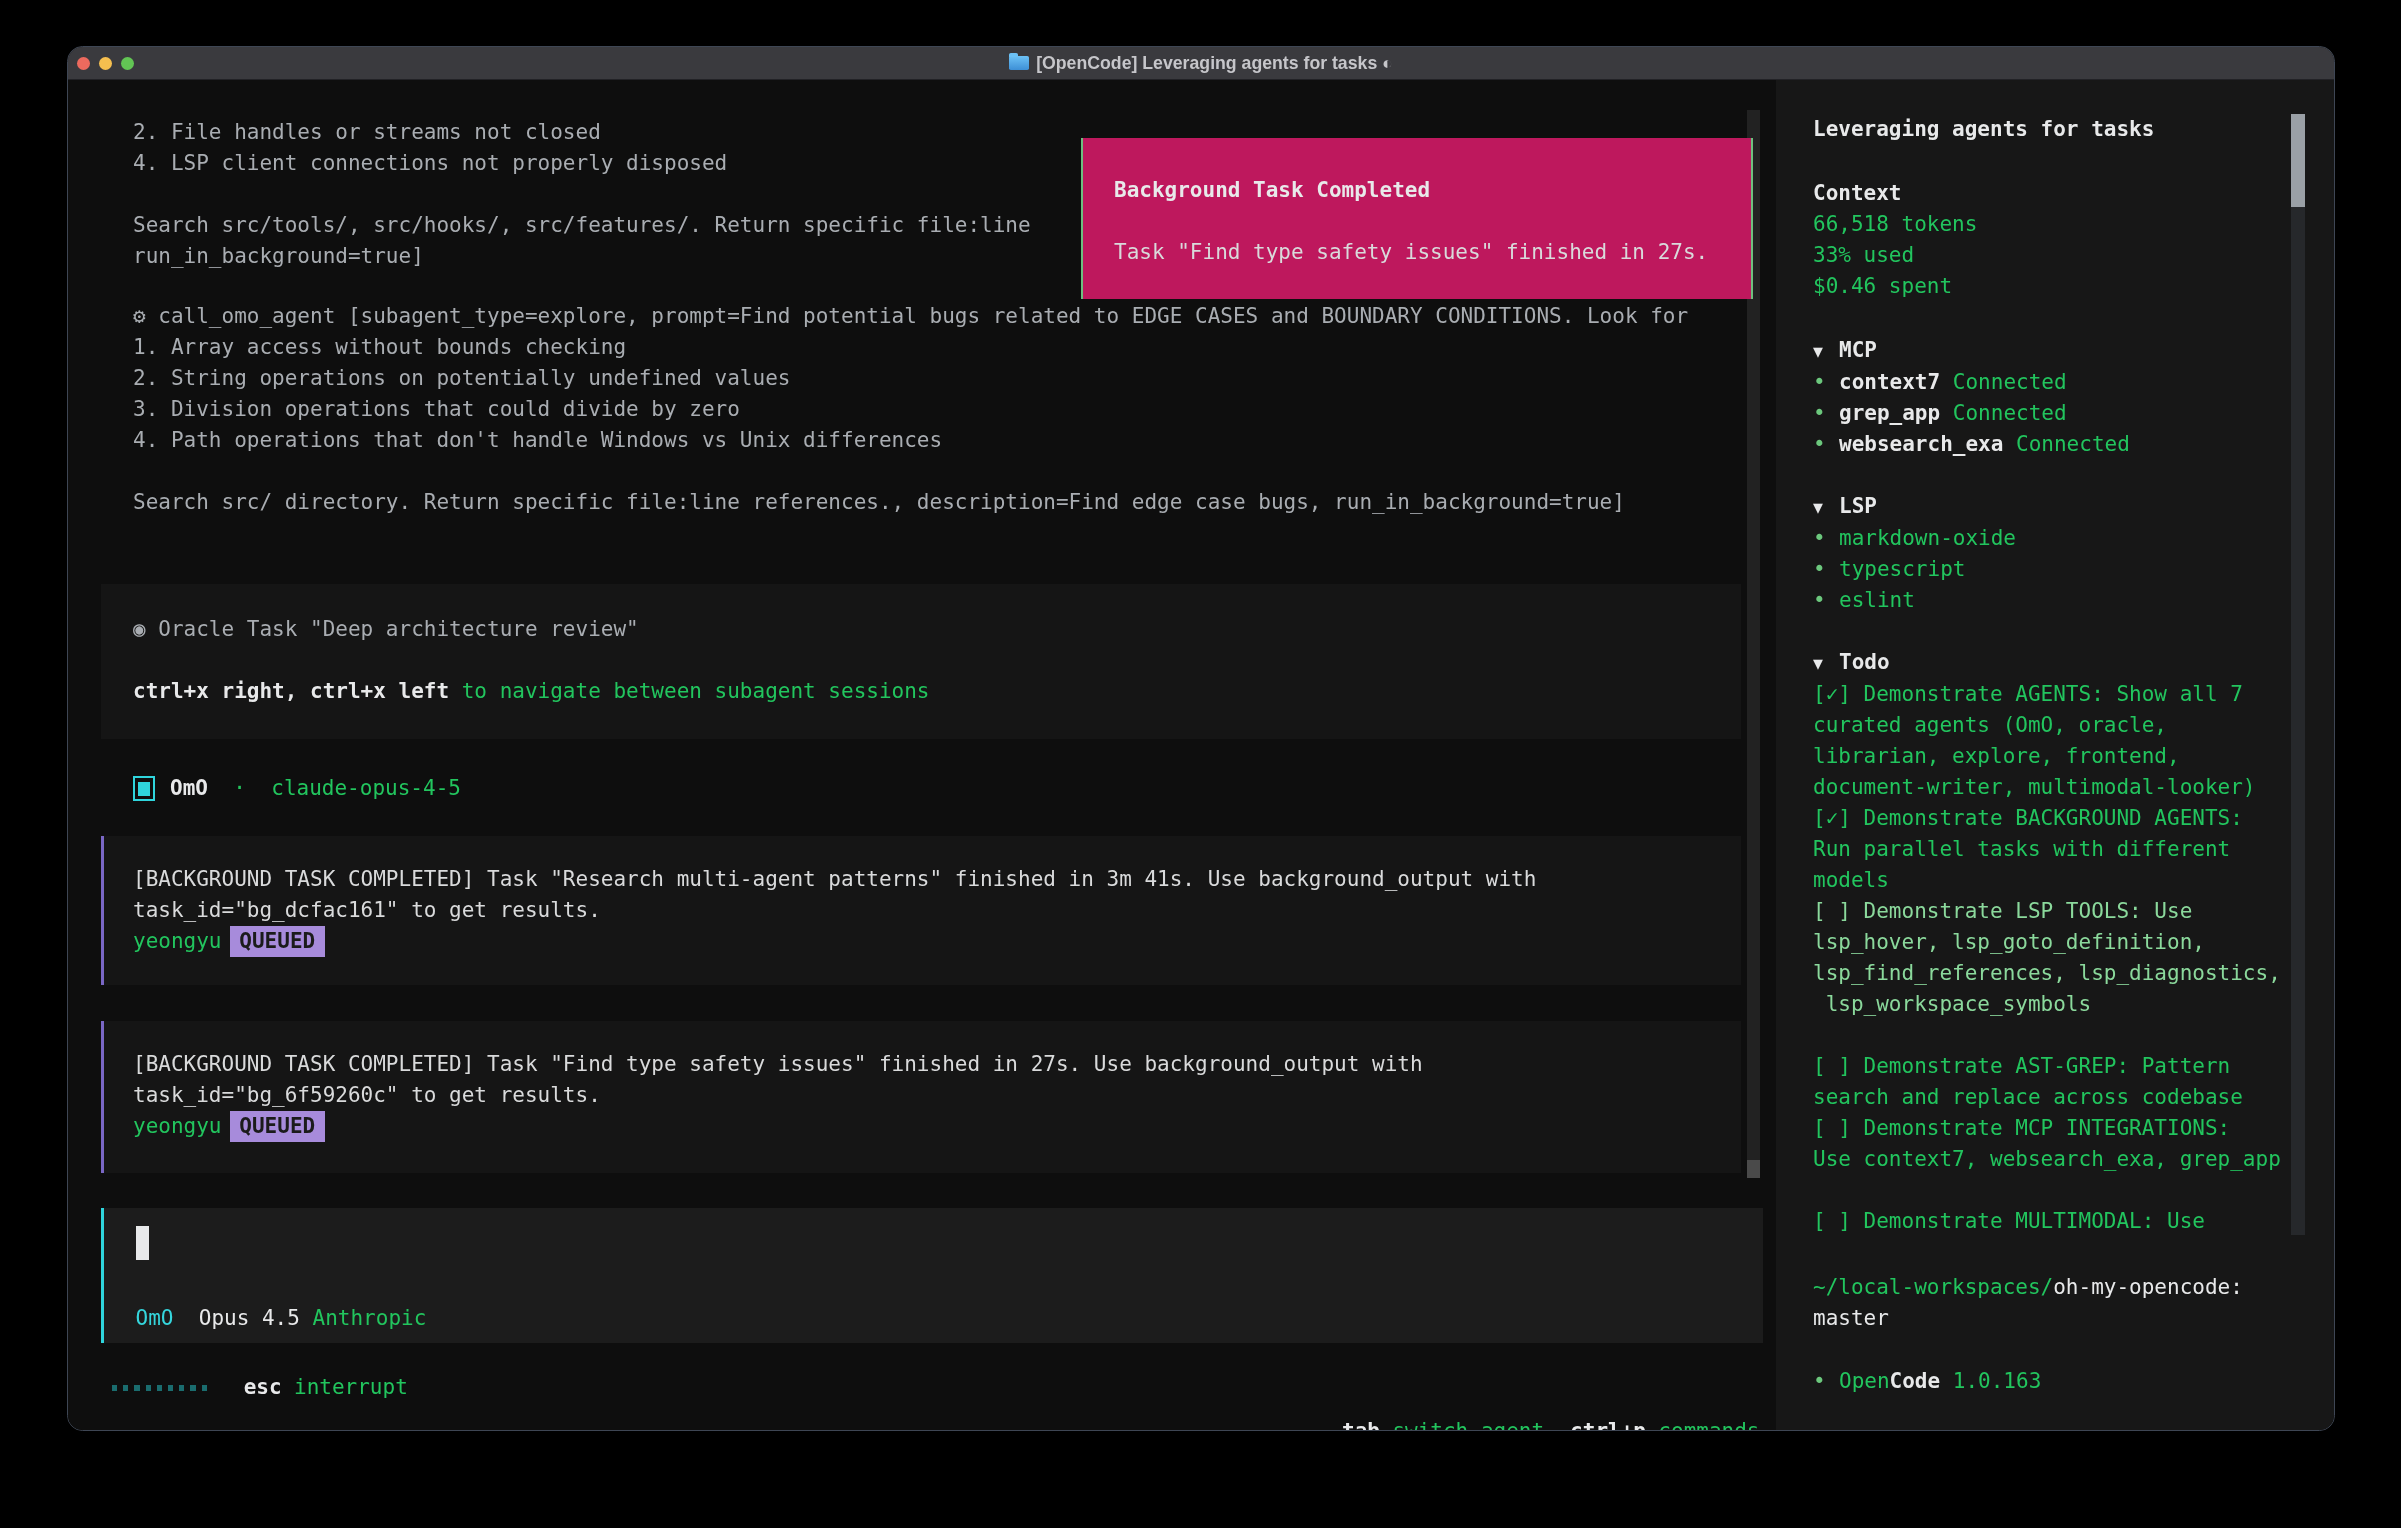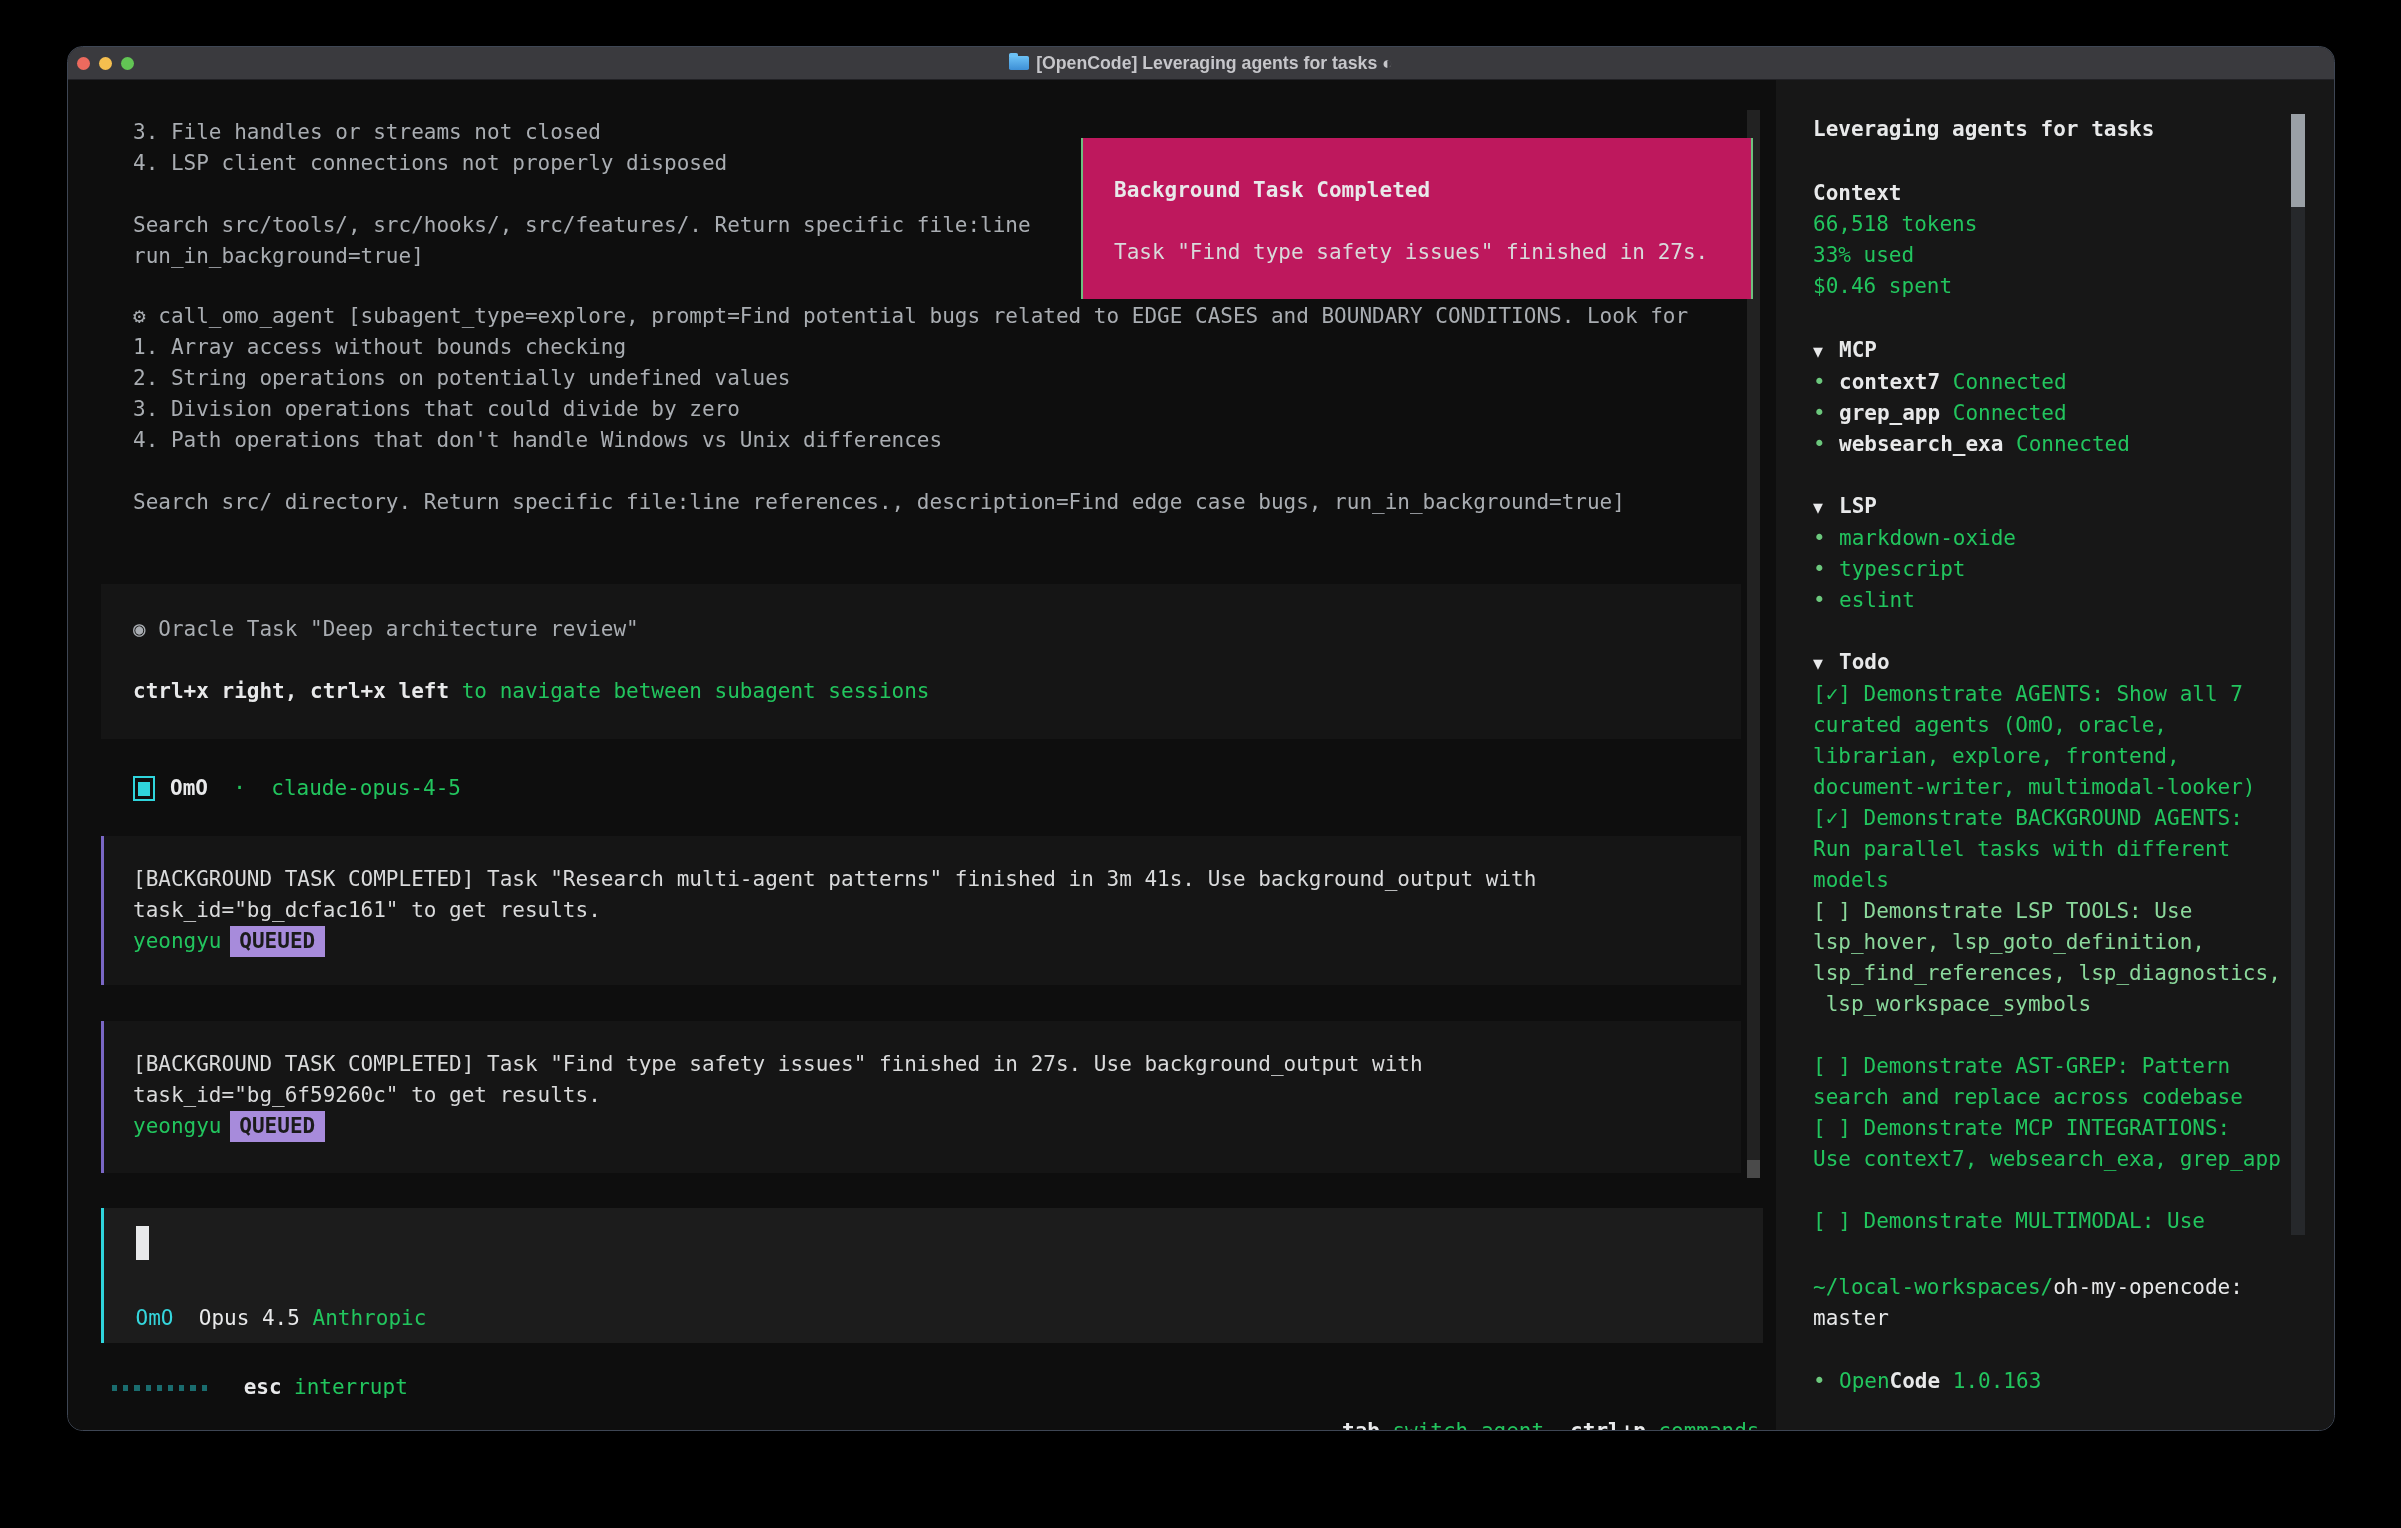--- a/index.html
+++ b/index.html
@@ -74,21 +74,21 @@
     </div>
 
     <div class="winbody">
 
       <div class="main">
 
         <div class="mainscroll">
           <div class="thumb"></div>
         </div>
 
-        <div class="block t-gray abs" style="left:65px;top:37px;">3. File handles or streams not closed
+        <div class="block t-gray abs" style="left:65px;top:37px;">2. File handles or streams not closed
 4. LSP client connections not properly disposed
 
 Search src/tools/, src/hooks/, src/features/. Return specific file:line
 run_in_background=true]</div>
 
         <div class="notif">
           <div class="line t-white bold">Background Task Completed</div>
           <div class="line">&nbsp;</div>
           <div class="line t-bright">Task "Find type safety issues" finished in 27s.</div>
         </div>

